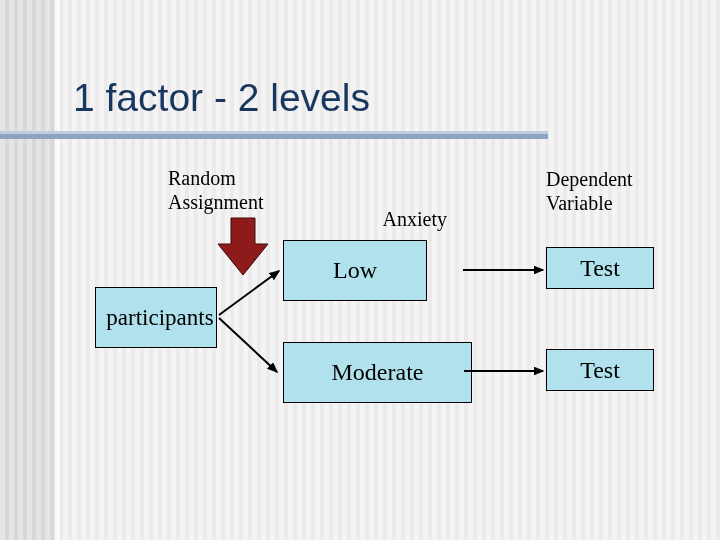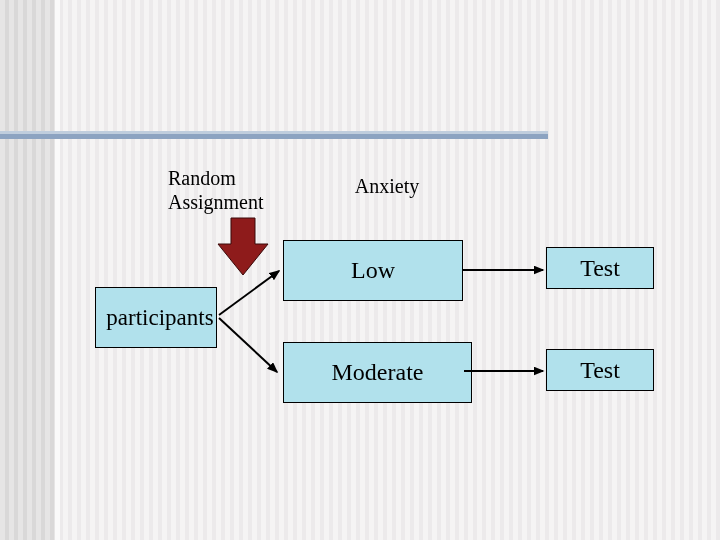--- a/index.html
+++ b/index.html
@@ -28,21 +28,21 @@
   }
   .rule {
     position: absolute; left: 0; top: 131px; width: 548px; height: 8px;
     background: linear-gradient(
       var(--color-rule_light, #bfcddd) 0 3px,
       var(--color-rule_dark, #8ca3c1) 3px 8px);
   }
   .lbl {
     position: absolute; color: #000; font-size: 20px; line-height: 1.22;
   }
-  .lbl.center { text-align: center; }
+  .lbl.center { text-align: right; margin-top: 33px; }
   .dbox {
     position: absolute;
     background: var(--color-box_fill, #b1e1ec);
     border: 1px solid var(--color-box_border, #000);
     display: flex; align-items: center; justify-content: center;
     font-size: 24px; color: #000;
     box-sizing: border-box;
   }
   .red-arrow { position: absolute; left: 217px; top: 217px; width: 52px; height: 60px; }
   .red-arrow path {
@@ -60,32 +60,34 @@
   }
   .connectors .head { fill: var(--color-connector, #000); }
 </style>
 </head>
 <body>
 
 <div class="slide">
 
   <div class="left-margin"></div>
 
+  <div class="title">1 factor - 2 levels</div>
   <div class="rule"></div>
 
   <div class="lbl" style="left:168px; top:166px; width:126px;">Random Assignment</div>
 
   <div class="lbl center" style="left:327px; top:174px; width:120px;">Anxiety</div>
 
+  <div class="lbl" style="left:546px; top:167px; width:118px;">Dependent Variable</div>
 
   <svg class="red-arrow" viewBox="0 0 52 60">
     <path d="M14 1 H38 V27 H51 L26 58 L1 27 H14 Z"></path>
   </svg>
 
-  <div class="dbox" style="left:283px; top:240px; width:180px; height:61px;">
+  <div class="dbox" style="left:283px; top:240px; width:144px; height:61px;">
     <span>Low</span>
   </div>
 
   <div class="dbox" style="left:283px; top:342px; width:189px; height:61px;">
     <span>Moderate</span>
   </div>
 
   <div class="dbox" style="left:95px; top:287px; width:122px; height:61px; font-size:23px;padding-left:8px;">
     <span>participants</span>
   </div>

